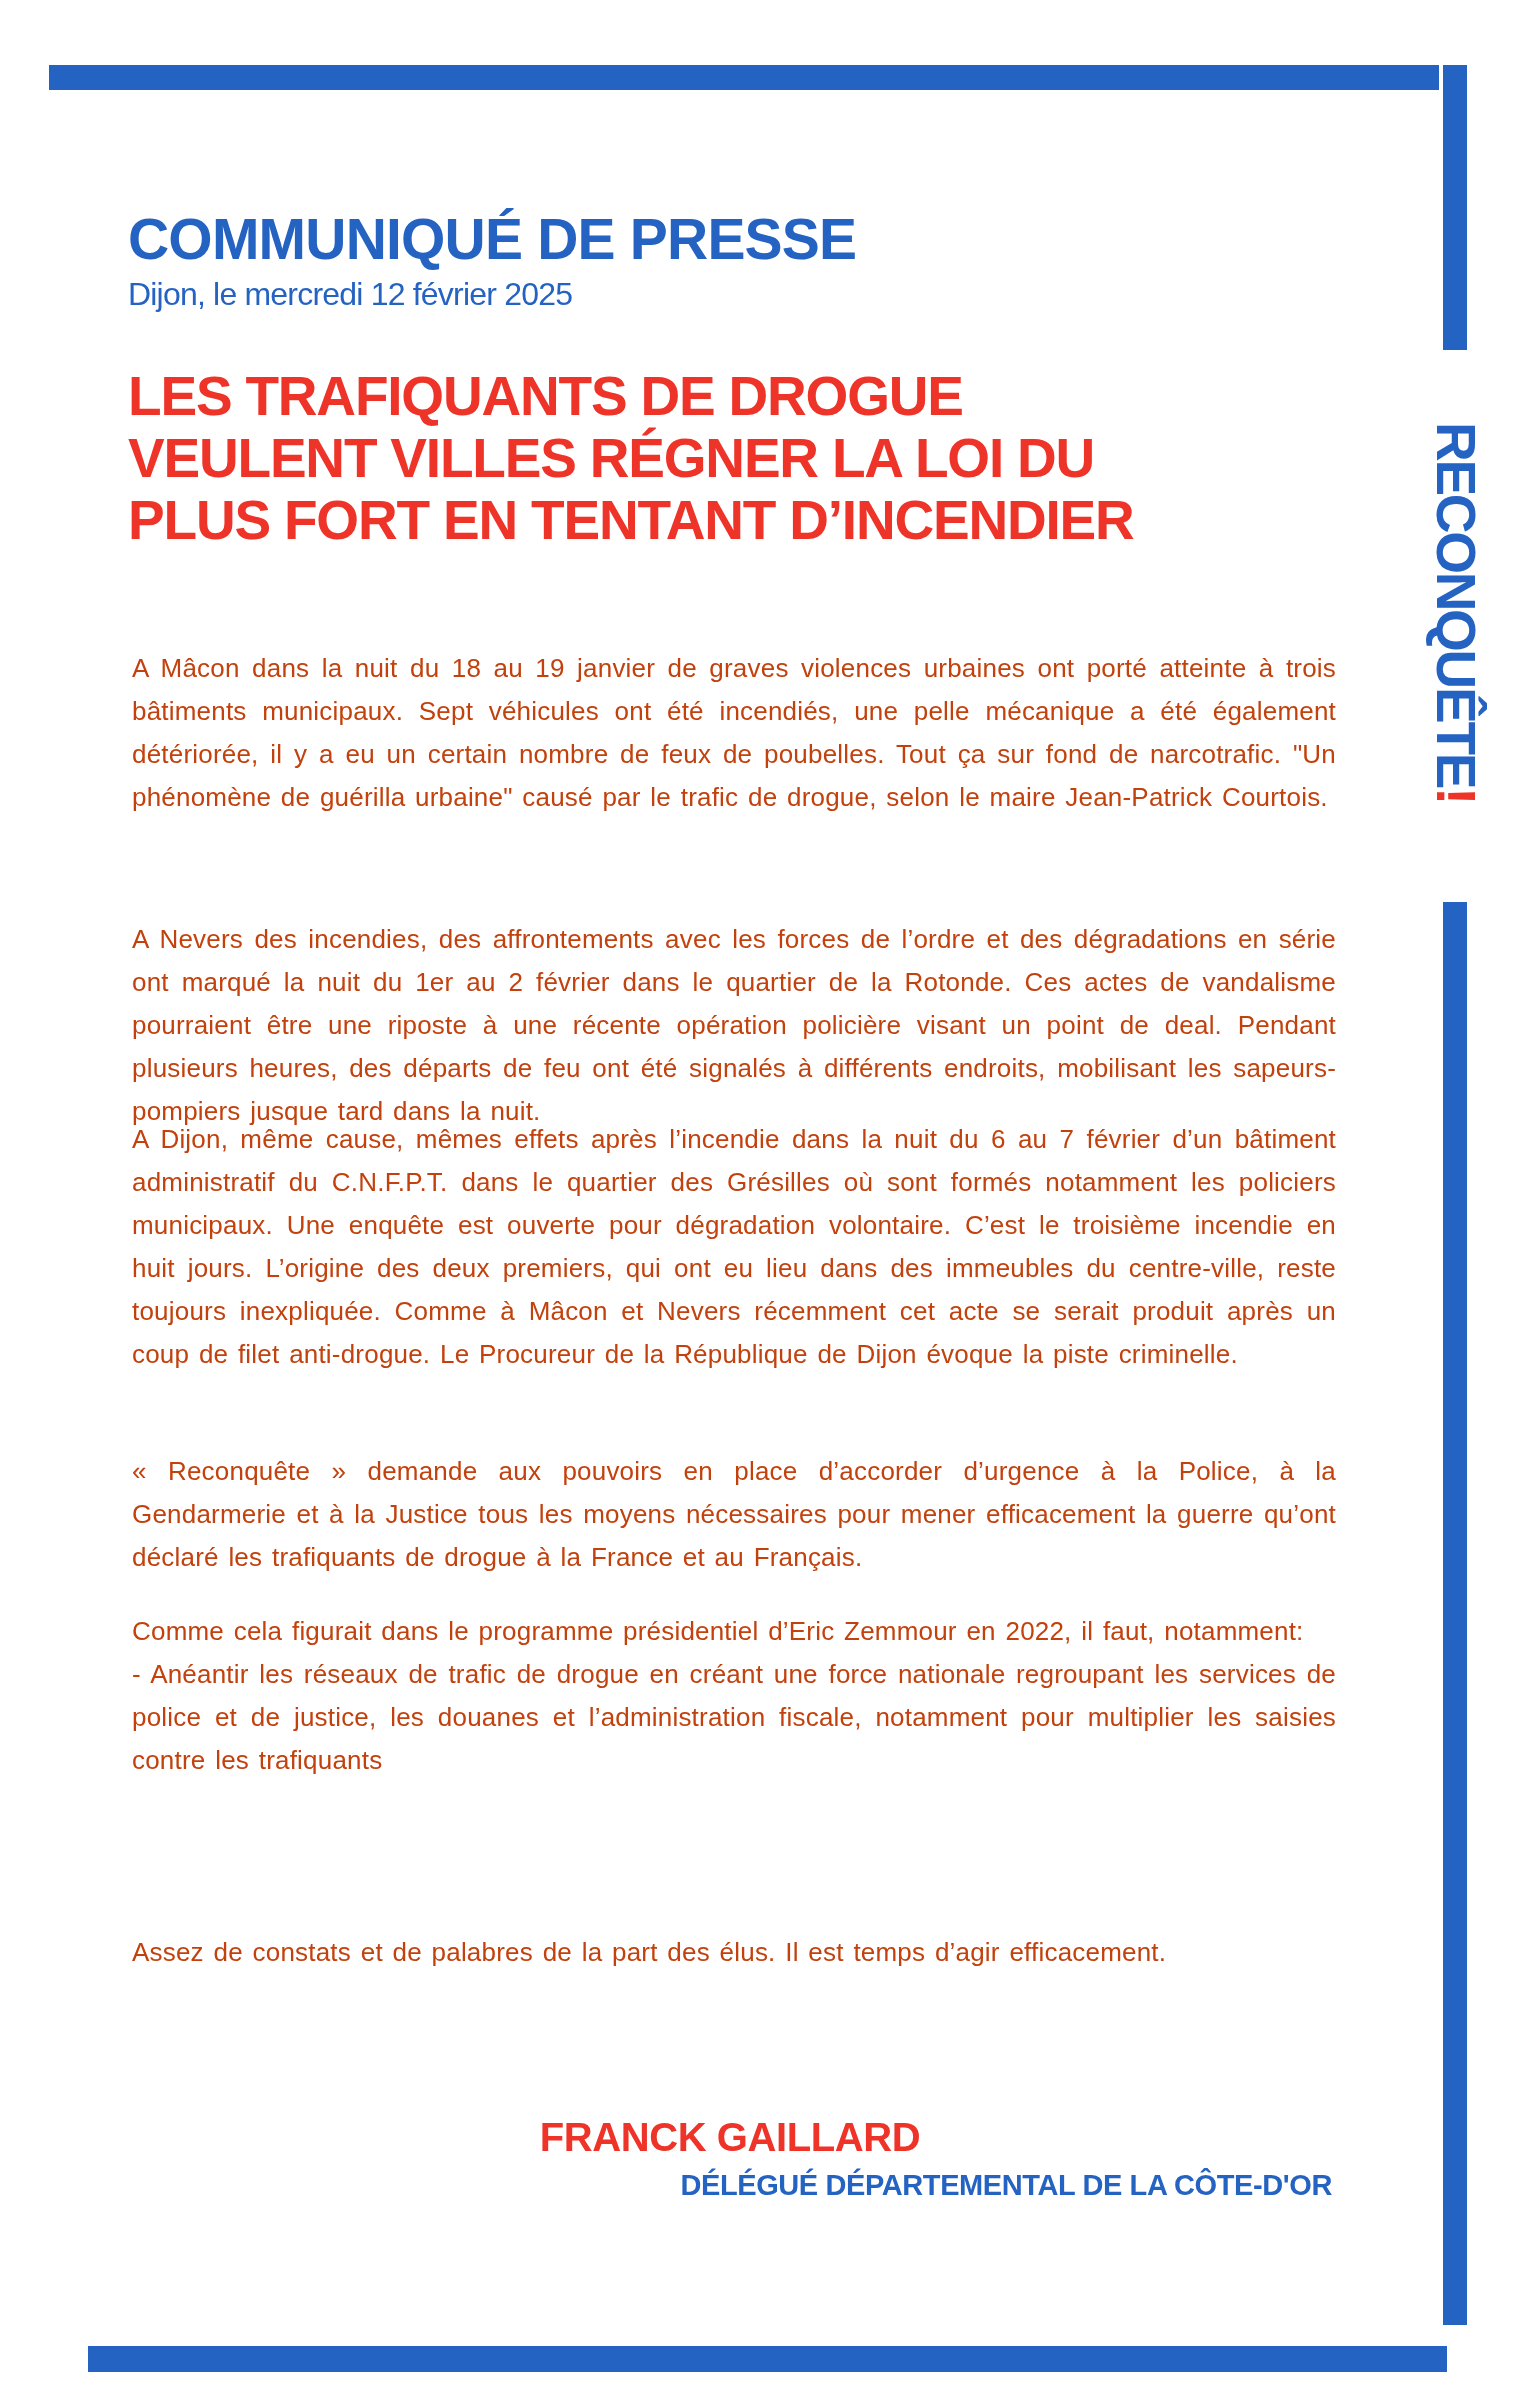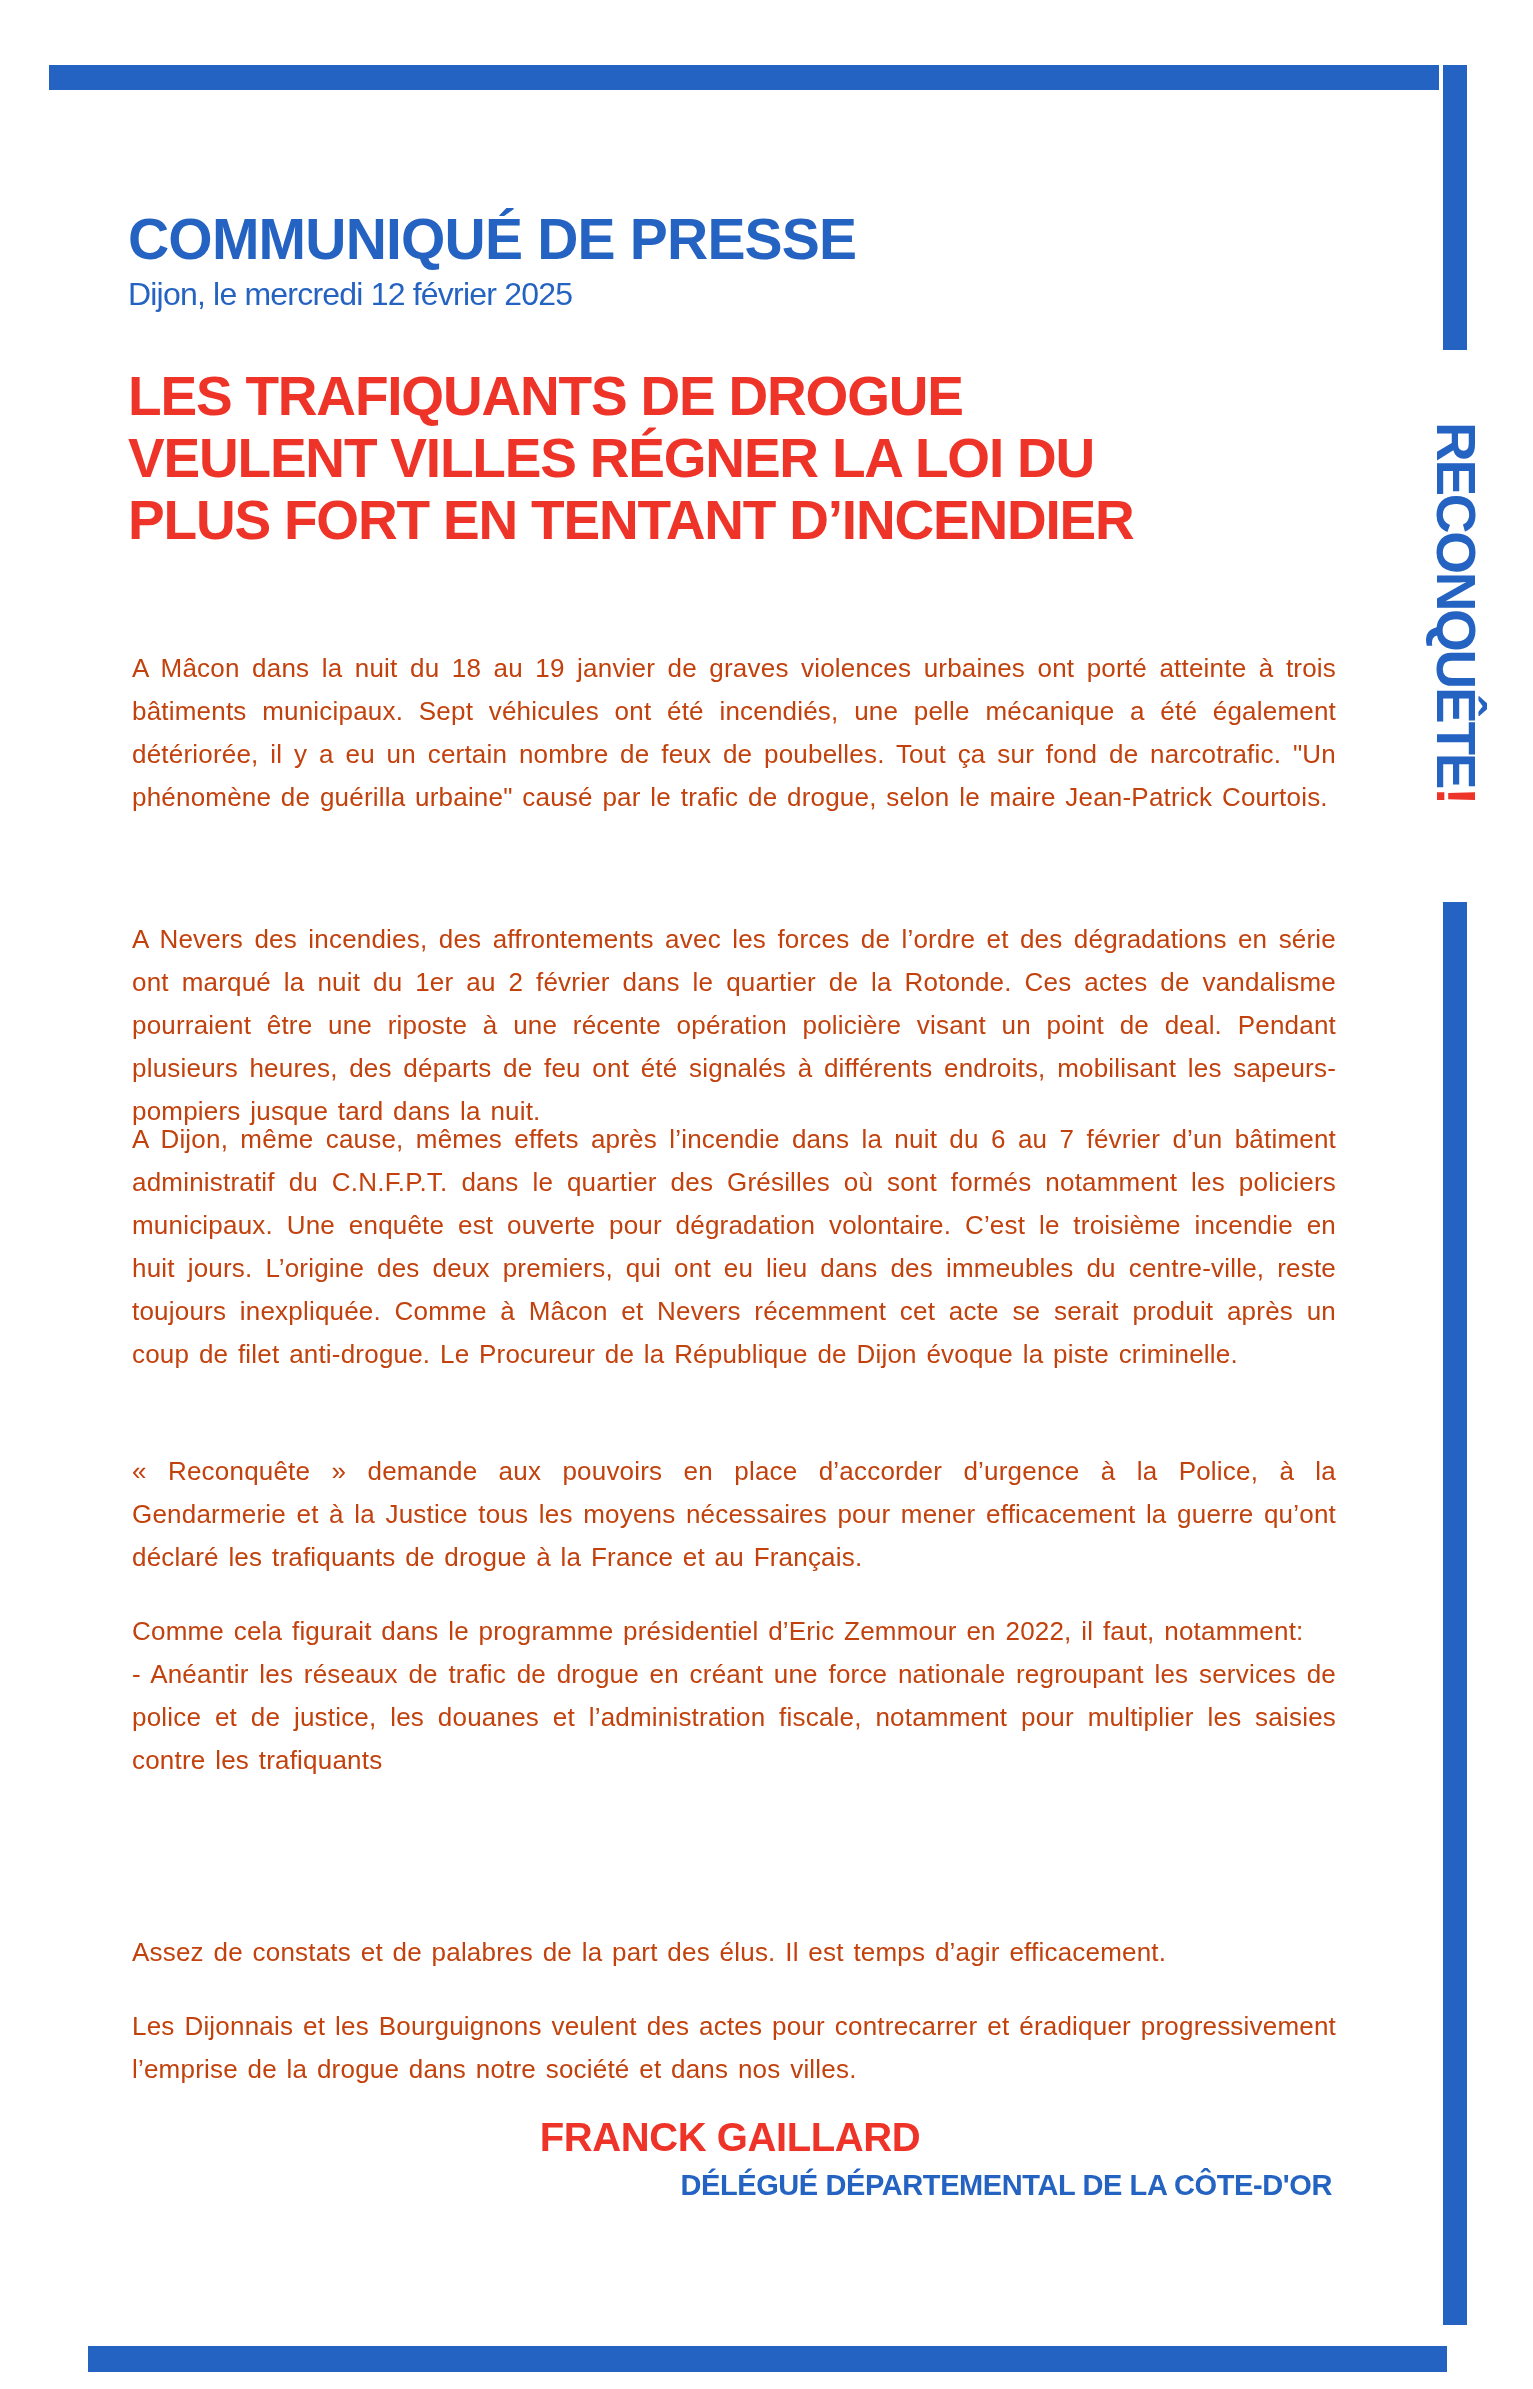--- a/index.html
+++ b/index.html
@@ -74,19 +74,18 @@
     <div>PLUS FORT EN TENTANT D’INCENDIER</div>
   </div>
 
   <div class="para p1">A Mâcon dans la nuit du 18 au 19 janvier de graves violences urbaines ont porté atteinte à trois bâtiments municipaux. Sept véhicules ont été incendiés, une pelle mécanique a été également détériorée, il y a eu un certain nombre de feux de poubelles. Tout ça sur fond de narcotrafic. "Un phénomène de guérilla urbaine" causé par le trafic de drogue, selon le maire Jean-Patrick Courtois.</div>
   <div class="para p2">A Nevers des incendies, des affrontements avec les forces de l’ordre et des dégradations en série ont marqué la nuit du 1er au 2 février dans le quartier de la Rotonde. Ces actes de vandalisme pourraient être une riposte à une récente opération policière visant un point de deal. Pendant plusieurs heures, des départs de feu ont été signalés à différents endroits, mobilisant les sapeurs-pompiers jusque tard dans la nuit.</div>
   <div class="para p3">A Dijon, même cause, mêmes effets après l’incendie dans la nuit du 6 au 7 février d’un bâtiment administratif du C.N.F.P.T. dans le quartier des Grésilles où sont formés notamment les policiers municipaux. Une enquête est ouverte pour dégradation volontaire. C’est le troisième incendie en huit jours. L’origine des deux premiers, qui ont eu lieu dans des immeubles du centre-ville, reste toujours inexpliquée.  Comme à Mâcon et Nevers récemment cet acte se serait produit après un coup de filet anti-drogue. Le Procureur de la République de Dijon évoque la piste criminelle.</div>
   <div class="para p4">« Reconquête » demande aux pouvoirs en place d’accorder d’urgence à la Police, à la Gendarmerie et à la Justice tous les moyens nécessaires pour mener efficacement la guerre qu’ont déclaré les trafiquants de drogue à la France et au Français.</div>
   <div class="para p5">Comme cela figurait dans le programme présidentiel d’Eric Zemmour en 2022, il faut, notamment:
 - Anéantir les réseaux de trafic de drogue en créant une force nationale regroupant les services de police et de justice, les douanes et l’administration fiscale, notamment pour multiplier les saisies contre les trafiquants</div>
   <div class="para p7">Assez de constats et de palabres de la part des élus. Il est temps d’agir efficacement.</div>
-  <div class="para p8">Les Dijonnais et les Bourguignons veulent des actes pour contrecarrer et éradiquer progressivement l’emprise de la drogue dans notre société et dans nos villes.</div>
 
   <div class="sig-name">FRANCK GAILLARD</div>
   <div class="sig-title">DÉLÉGUÉ DÉPARTEMENTAL DE LA CÔTE-D'OR</div>
 
 </div>
 
 
 </body></html>

